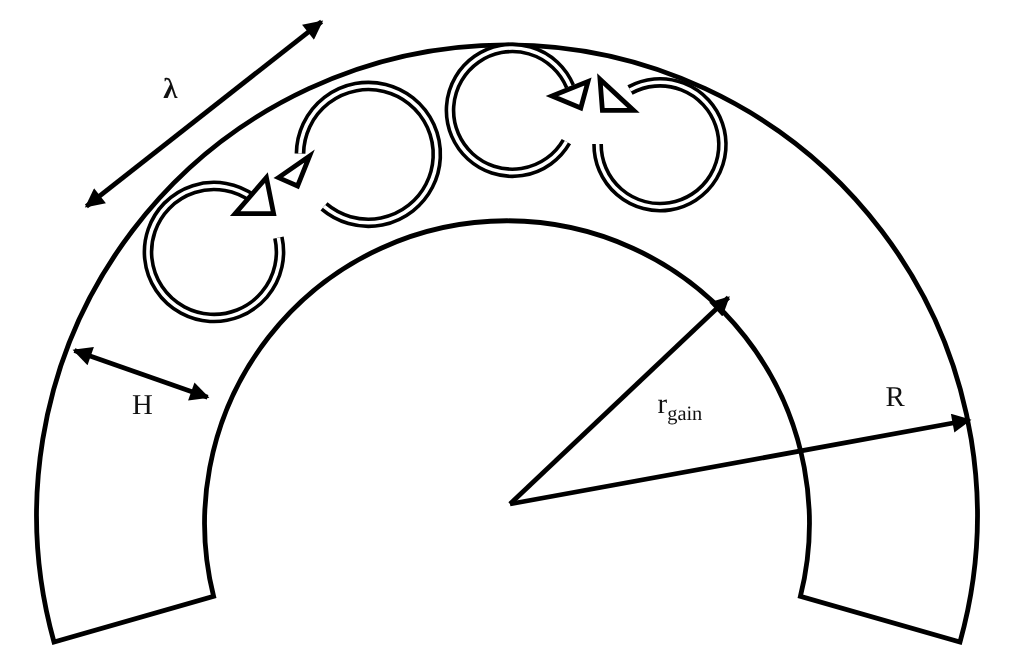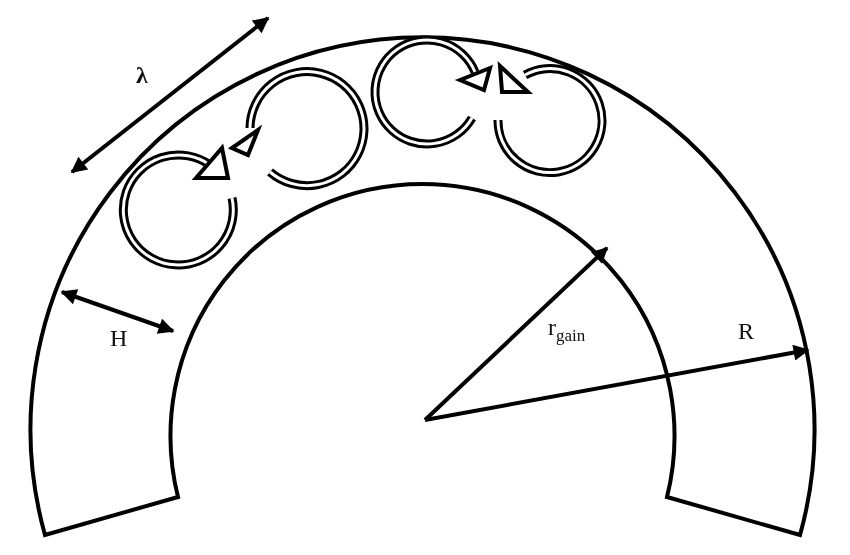--- a/index.html
+++ b/index.html
@@ -60,17 +60,17 @@
     <path d="M498,120 A52,52 0 1,0 525,75"></path>
   </g>
   <g fill="none" stroke="#fff" stroke-width="3">
     <path d="M498,120 A52,52 0 1,0 525,75"></path>
   </g>
   <polygon points="500,66 528,92 502,92" fill="#fff" stroke="#000" stroke-width="4"></polygon>
 </svg>
 
   <div class="lbl" style="left:136px;top:62px;font-weight:bold;">λ</div>
   <div class="lbl" style="left:110px;top:325px;">H</div>
-  <div class="lbl" style="left:548px;top:314px;">
+  <div class="lbl" style="left:548px;top:324px;">
     <span>r</span><sub>gain</sub>
   </div>
   <div class="lbl" style="left:738px;top:318px;">R</div>
 </div>
 
 </body></html>

